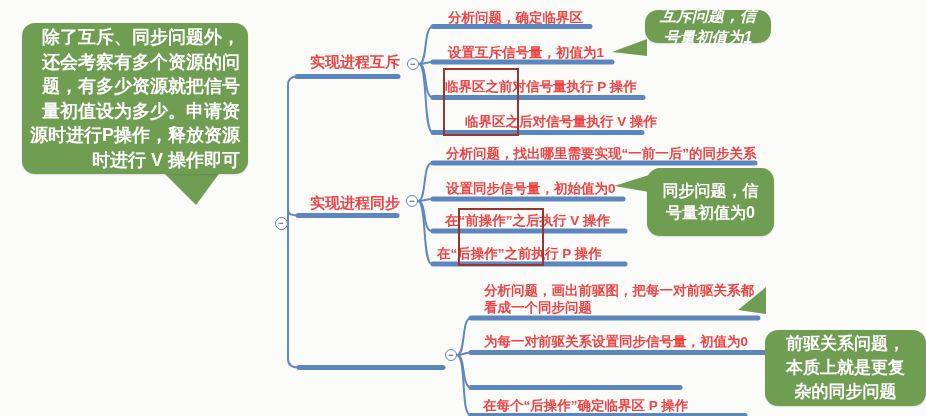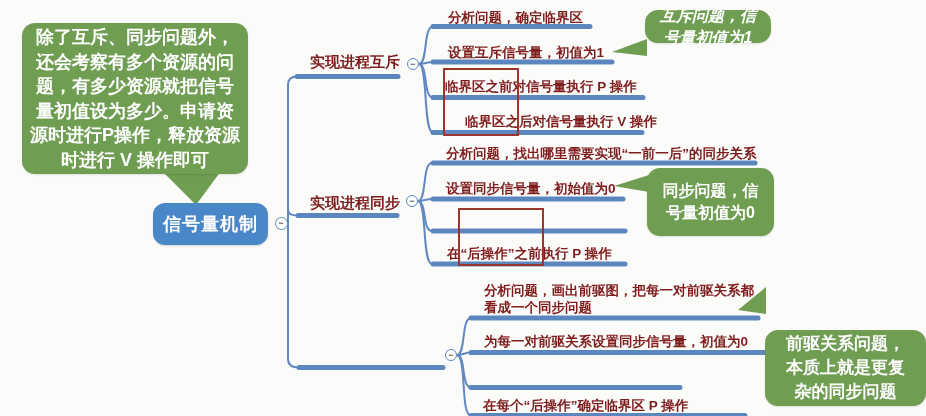--- a/index.html
+++ b/index.html
@@ -3,21 +3,21 @@
 <meta charset="utf-8">
 <style>
   html,body{margin:0;padding:0;background:#e9e9e9;}
   .stage{
     position:relative;width:926px;height:416px;overflow:hidden;
     background:#fbfbfa;
     font-family:"Liberation Sans", sans-serif;
   }
   .layer{position:absolute;left:0;top:0;}
   .lbl{
-    position:absolute;color:#7f1d1d;font-weight:700;
+    position:absolute;color:#ef4444;font-weight:700;
     font-size:13.5px;white-space:nowrap;line-height:17px;
   }
   .lbl.branch{font-size:15px;}
   .lbl.branch3{font-size:14px;}
   .lbl.twoline{white-space:pre-line;}
   .node-root{
     position:absolute;left:153px;top:203px;width:115px;height:42px;
     background:#4a87c9;border-radius:12px;color:#ffffff;
     font-size:18px;font-weight:700;display:flex;align-items:center;justify-content:center;
     letter-spacing:1px;box-shadow:0 1px 2px rgba(0,0,0,0.15);
@@ -29,21 +29,21 @@
   }
   .redbox{
     position:absolute;border:2px solid #9c352c;background:transparent;z-index:6;
   }
   .callout{
     position:absolute;background:#6f9e53;border-radius:13px;color:#ffffff;
     display:flex;align-items:center;justify-content:center;text-align:center;
     z-index:4;box-shadow:0 1px 2px rgba(0,0,0,0.12);
   }
   .callout .ctext{white-space:pre-line;font-weight:700;}
-  .callout.big .ctext{font-size:18px;line-height:24.5px;}
+  .callout.big .ctext{font-size:18px;line-height:24.5px;text-align:right;}
   .callout.small .ctext{font-size:16px;line-height:22px;}
   .callout.mid .ctext{font-size:17px;line-height:24px;}
 </style>
 </head>
 <body>
 
 <div class="stage">
 
   <svg class="layer" width="926" height="416" viewBox="0 0 926 416">
 
@@ -83,38 +83,38 @@
     </g>
 
     <g fill="#6f9e53">
       <polygon points="158,167 224,167 196,205"></polygon>
       <polygon points="647,39 647,56 612,52"></polygon>
       <polygon points="649,175 649,192 614,186"></polygon>
       <polygon points="766,287 766,314 738,310"></polygon>
     </g>
   </svg>
 
-  <div class="node-root">信号量机制</div>
   <div class="collapse" style="left:274.5px;top:216.5px;width:13px;height:13px;">−</div>
 
   <div class="lbl branch" style="left:310px;top:53px;">实现进程互斥</div>
   <div class="lbl branch" style="left:310px;top:194px;">实现进程同步</div>
 
   <div class="collapse" style="left:407px;top:58px;width:12px;height:12px;">−</div>
   <div class="collapse" style="left:406px;top:195px;width:12px;height:12px;">−</div>
   <div class="collapse" style="left:445px;top:349px;width:12px;height:12px;">−</div>
 
   <div class="lbl" style="left:448px;top:9px;">分析问题，确定临界区</div>
   <div class="lbl" style="left:448px;top:44px;">设置互斥信号量，初值为1</div>
   <div class="lbl" style="left:445px;top:78px;">临界区之前对信号量执行 P 操作</div>
   <div class="lbl" style="left:445px;top:113px;padding-left:20px;">临界区之后对信号量执行 V 操作</div>
 
   <div class="lbl" style="left:446px;top:145px;">分析问题，找出哪里需要实现“一前一后”的同步关系</div>
   <div class="lbl" style="left:446px;top:180px;">设置同步信号量，初始值为0</div>
-  <div class="lbl" style="left:447px;top:245px;">在“后操作”之前执行 P 操作</div>
+  <div class="lbl" style="left:445px;top:212px;">在“前操作”之后执行 V 操作</div>
+  <div class="lbl" style="left:437px;top:245px;">在“后操作”之前执行 P 操作</div>
 
   <div class="lbl twoline" style="left:484px;top:282px;">分析问题，画出前驱图，把每一对前驱关系都
 看成一个同步问题</div>
   <div class="lbl" style="left:484px;top:333px;">为每一对前驱关系设置同步信号量，初值为0</div>
   <div class="lbl" style="left:483px;top:397px;">在每个“后操作”确定临界区 P 操作</div>
 
   <div class="redbox" style="left:443px;top:68px;width:72px;height:64px;"></div>
   <div class="redbox" style="left:458px;top:208px;width:82px;height:54px;"></div>
 
   <div class="callout big" style="left:22px;top:23px;width:226px;height:151px;">

